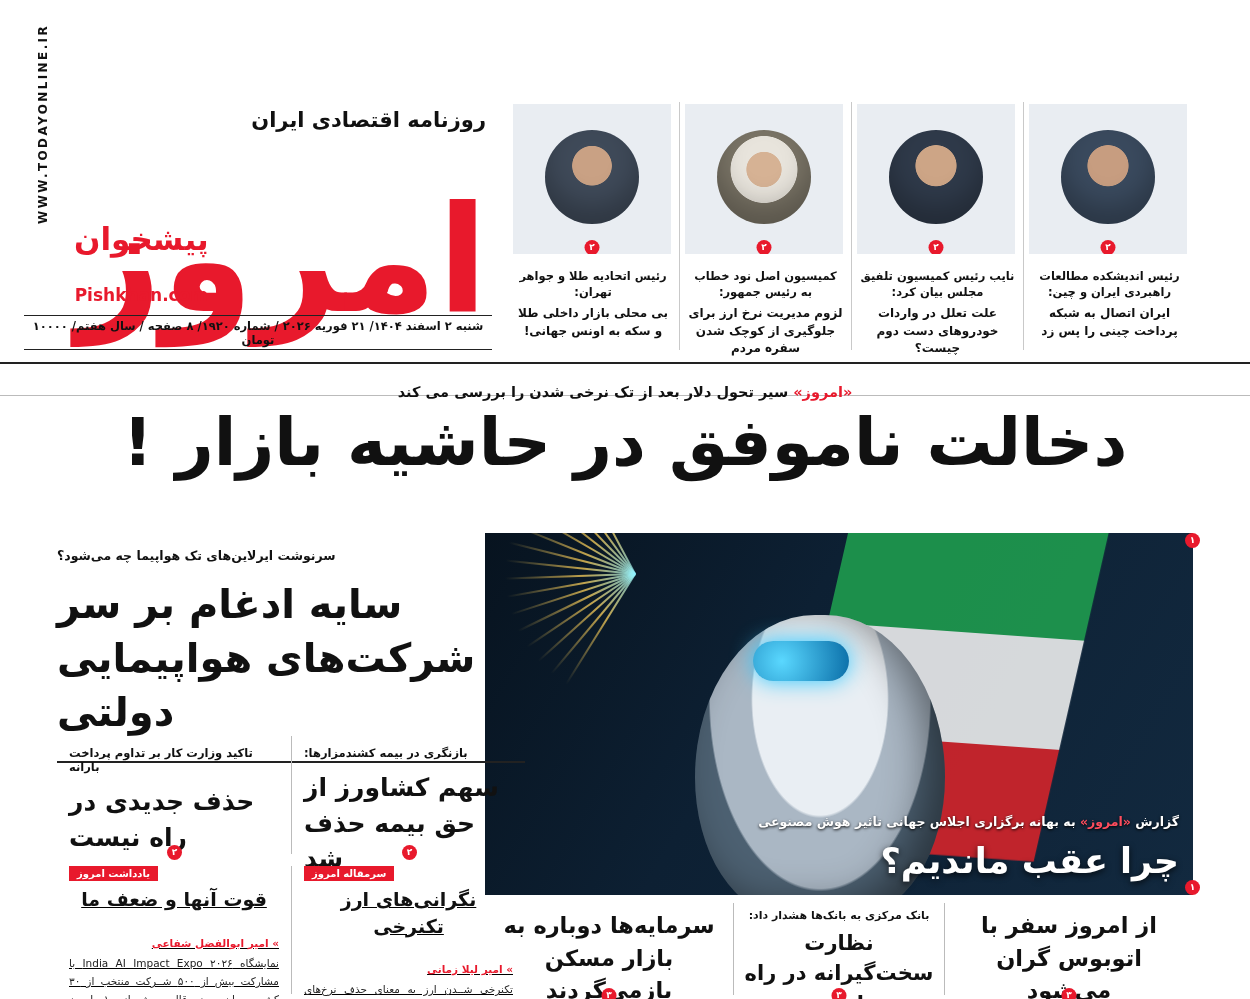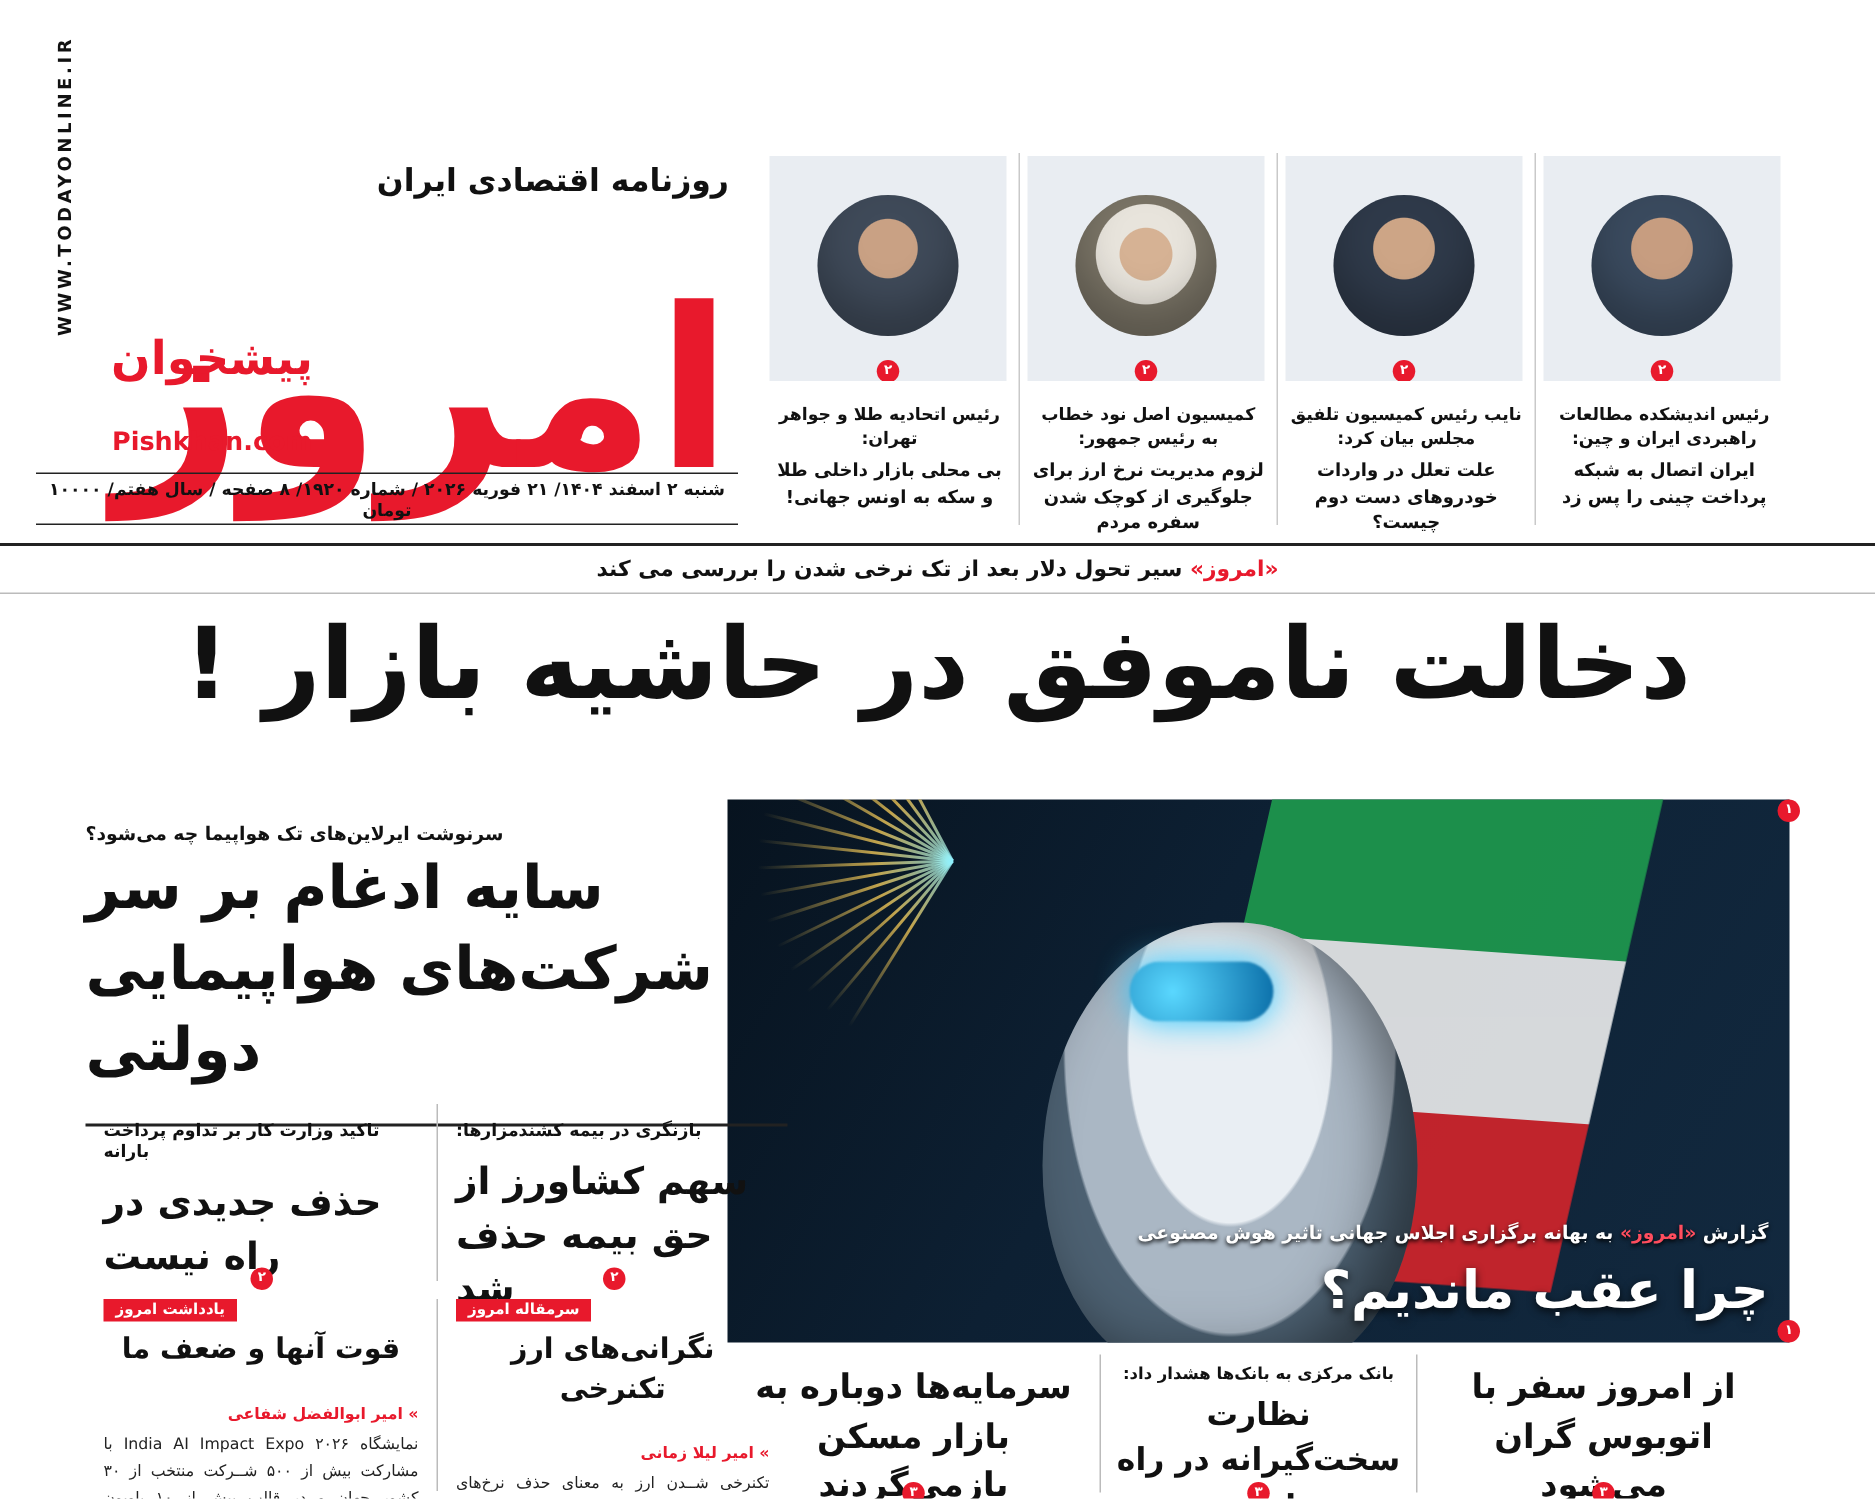--- a/index.html
+++ b/index.html
@@ -165,21 +165,21 @@
   .strap {
     position: absolute;
     top: 362px; right: 0; left: 0;
     height: 34px;
     border-top: 2px solid #222;
     border-bottom: 1px solid #bbb;
     text-align: center;
     font-size: 14.5px;
     font-weight: bold;
     color: #111;
-    padding-top: 8px;
+    padding-top: 20px;
   }
   .strap .red { color: #e8192c; }
 
   
   .mainhead {
     position: absolute;
     top: 404px; right: 0; left: 0;
     text-align: center;
     font-size: 66px;
     font-weight: bold;
@@ -273,21 +273,21 @@
     top: 548px; left: 57px;
     width: 468px;
   }
   .c2-kicker {
     text-align: left;
     font-size: 12.5px;
     color: #111;
     font-weight: bold;
   }
   .c2-title {
-    margin-top: 2px;
+    margin-top: 14px;
     text-align: left;
     font-size: 40px;
     font-weight: bold;
     color: #111;
     line-height: 1.35;
     letter-spacing: -1px;
   }
   .c2-rule {
     margin-top: 22px;
     border-top: 2px solid #222;
@@ -326,20 +326,21 @@
     position: absolute;
     top: 866px; left: 57px;
     width: 468px;
     height: 128px;
     display: flex;
   }
   .bbox {
     width: 234px;
     padding: 16px 12px 0;
     position: relative;
+    text-decoration: underline;
   }
   .bbox.left { border-left: 1px solid #bbb; }
   .bbox-tag {
     position: absolute;
     top: 0; left: 12px;
     background: #e8192c;
     color: #fff;
     font-size: 10px;
     font-weight: bold;
     padding: 2px 8px;

